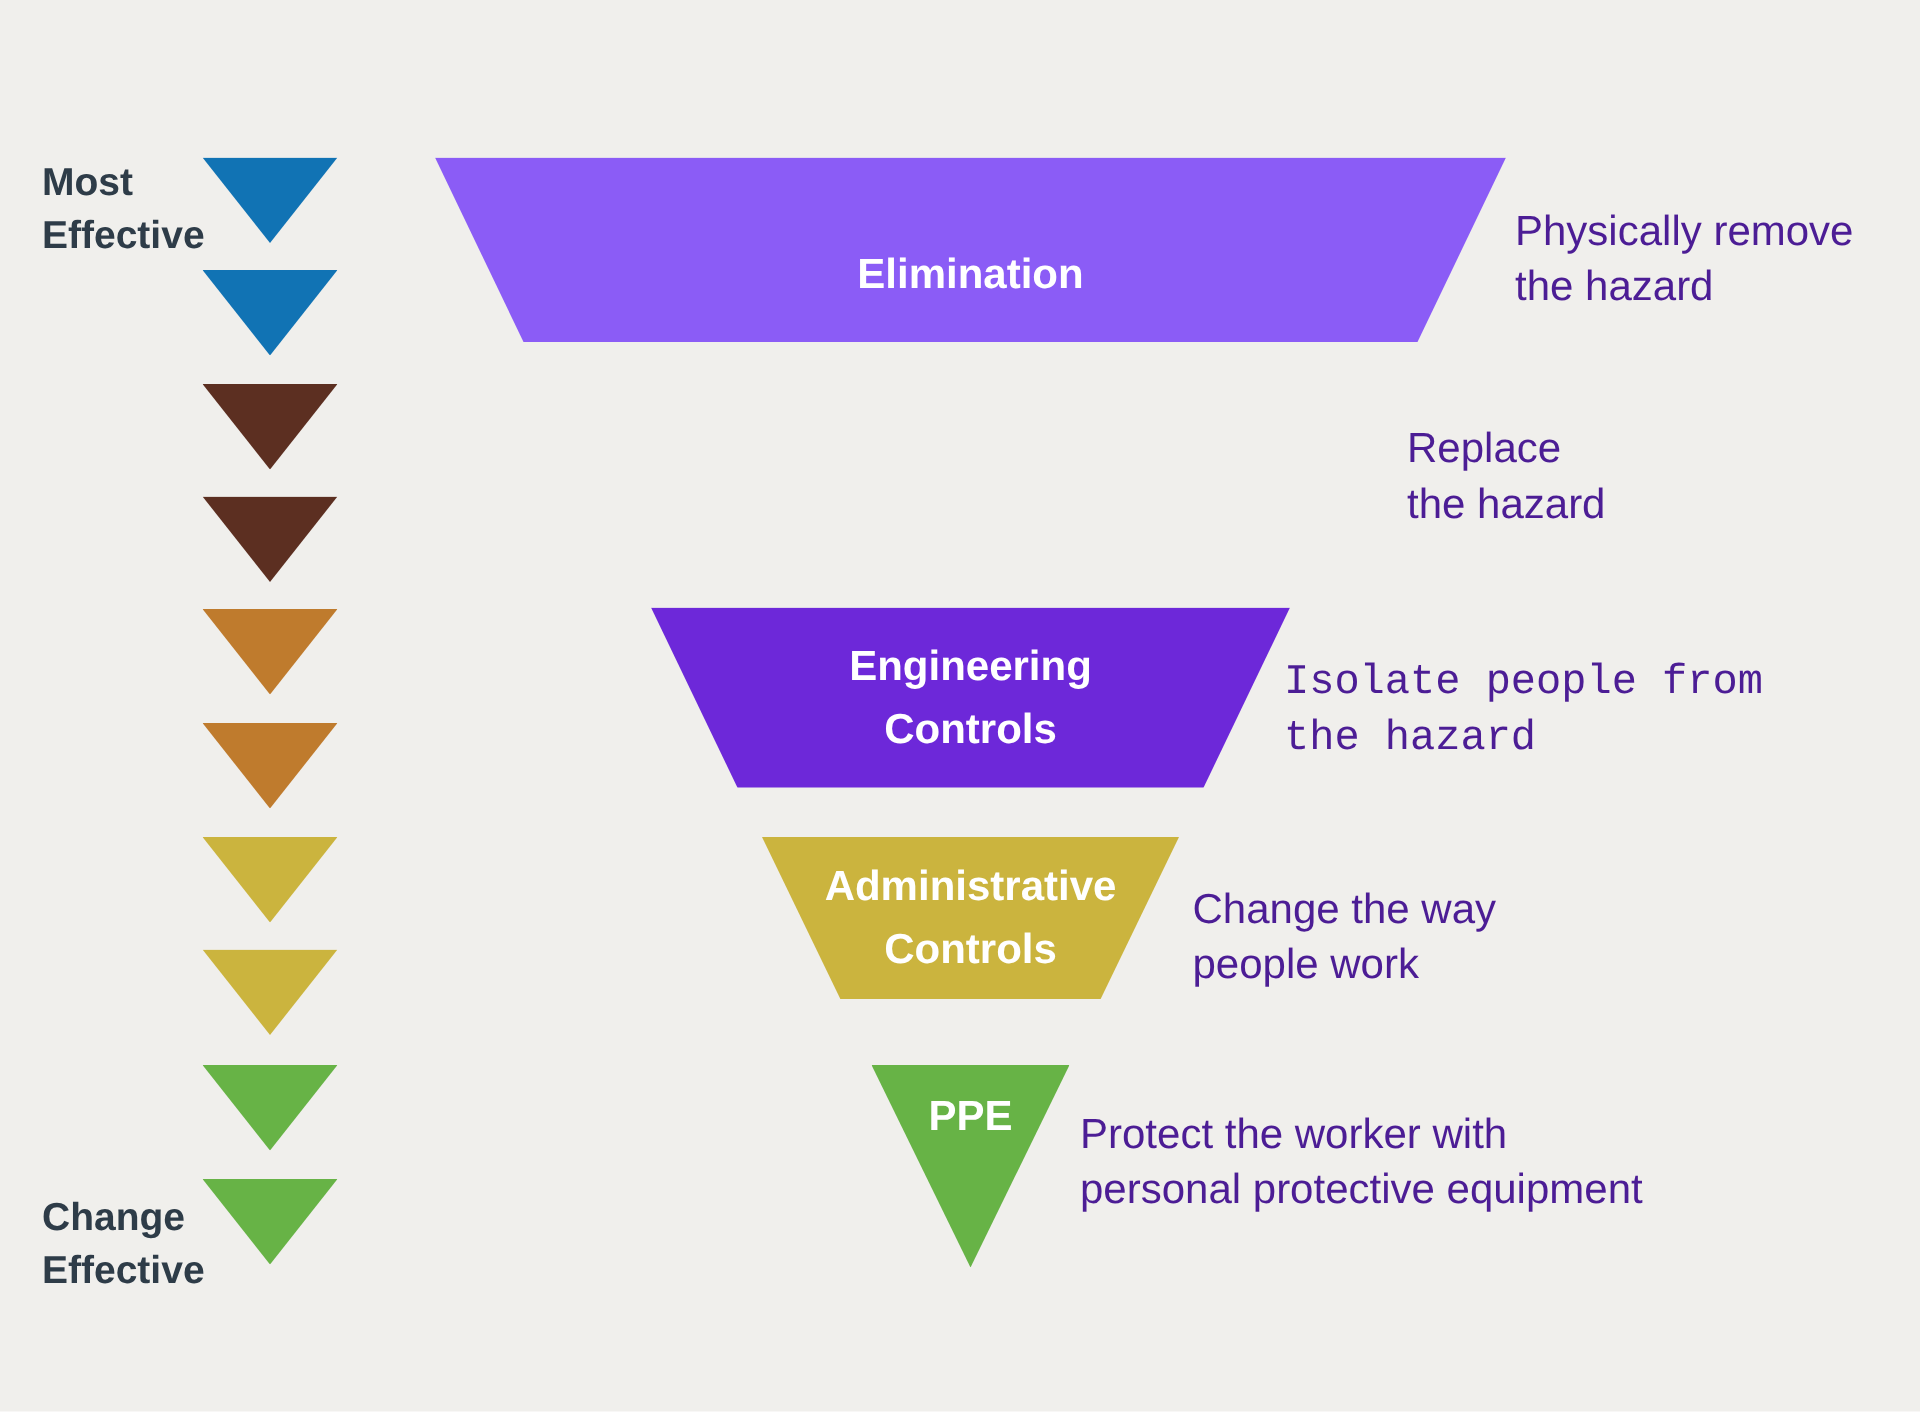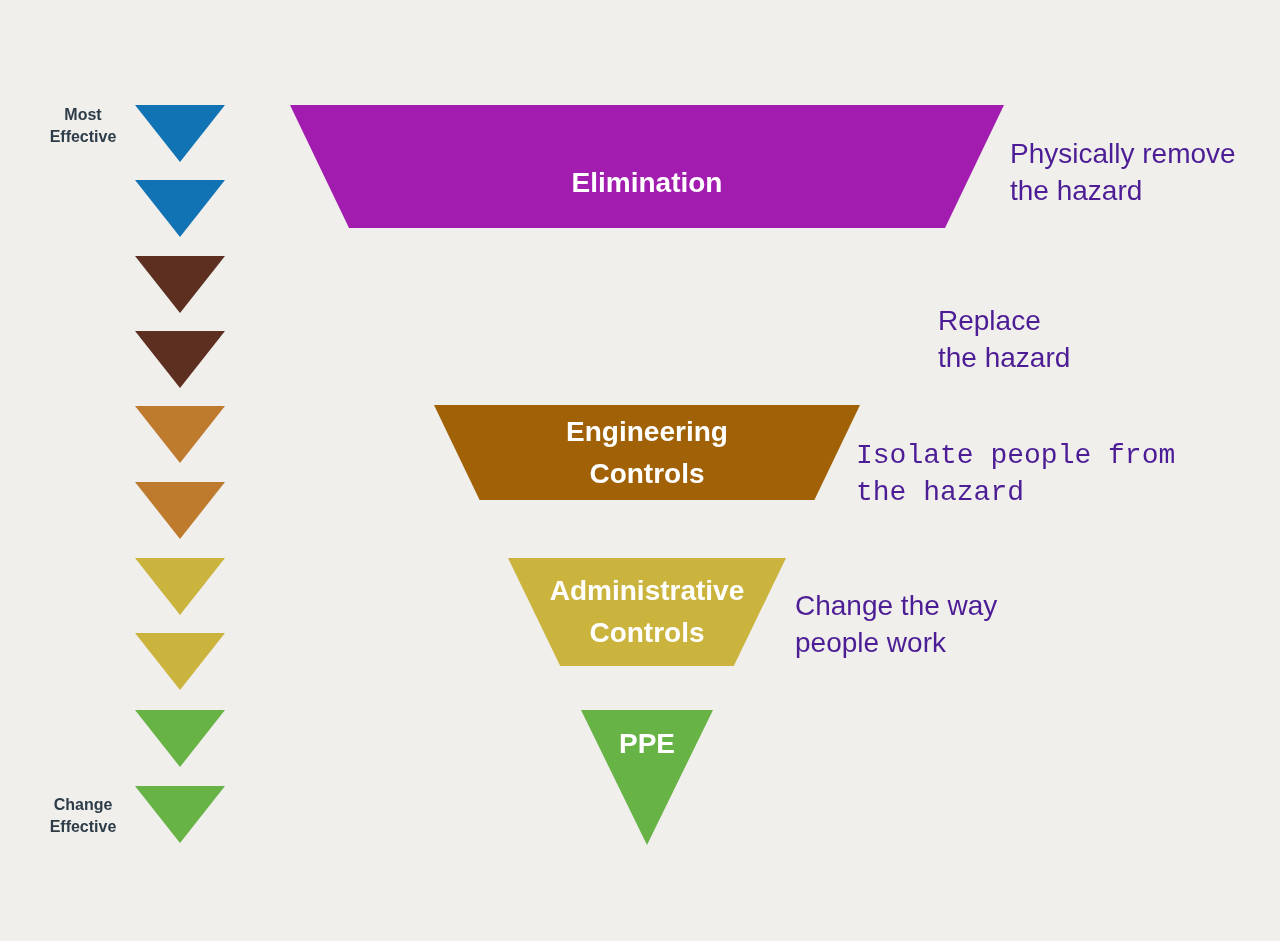--- a/index.html
+++ b/index.html
@@ -11,23 +11,23 @@
     height: 950px;
     background: #f0efec;
     overflow: hidden;
   }
 
   .scale-label {
     position: absolute;
     width: 110px;
     color: #2e3c48;
     font-weight: bold;
-    font-size: 16px;
+    font-size: 26px;
     line-height: 1.35;
-    text-align: center;
+    text-align: left;
     white-space: pre-line;
   }
 
   .tri {
     position: absolute;
     left: 135px;
     width: 90px;
     height: 57px;
     clip-path: polygon(0 0, 100% 0, 50% 100%);
   }
@@ -80,42 +80,44 @@
   <div class="tri" style="top: 180px; background: rgb(17, 115, 180);"></div>
   <div class="tri" style="top: 256px; background: rgb(92, 47, 33);"></div>
   <div class="tri" style="top: 331px; background: rgb(92, 47, 33);"></div>
   <div class="tri" style="top: 406px; background: rgb(191, 123, 45);"></div>
   <div class="tri" style="top: 482px; background: rgb(191, 123, 45);"></div>
   <div class="tri" style="top: 558px; background: rgb(203, 180, 62);"></div>
   <div class="tri" style="top: 633px; background: rgb(203, 180, 62);"></div>
   <div class="tri" style="top: 710px; background: rgb(103, 179, 70);"></div>
   <div class="tri" style="top: 786px; background: rgb(103, 179, 70);"></div>
 
-  <div class="level" style="left: 290px; top: 105px; width: 714px; height: 155px; clip-path: polygon(0px 0px, 714px 0px, 655px 123px, 59px 123px); background: #a21caf;">
+  <div class="level" style="left: 290px; top: 105px; width: 714px; height: 155px; clip-path: polygon(0px 0px, 714px 0px, 655px 123px, 59px 123px); background: #8b5cf6;">
     <span>Elimination</span>
   </div>
 
 
-  <div class="level" style="left: 434px; top: 405px; width: 426px; height: 95px; clip-path: polygon(0px 0px, 426px 0px, 366px 125px, 60px 125px); background: #a16207;">
+  <div class="level" style="left: 434px; top: 405px; width: 426px; height: 120px; clip-path: polygon(0px 0px, 426px 0px, 366px 125px, 60px 125px); background: #6d28d9;">
     <span>Engineering
 Controls</span>
   </div>
 
   <div class="level" style="left: 508px; top: 558px; width: 278px; height: 108px; clip-path: polygon(0px 0px, 278px 0px, 219px 122px, 59px 122px); background: rgb(203, 180, 62);">
     <span>Administrative
 Controls</span>
   </div>
 
   <div class="level ppe" style="left: 581px; top: 710px; width: 132px; height: 135px; clip-path: polygon(0px 0px, 132px 0px, 66px 135px); background: rgb(103, 179, 70);">
     <span>PPE</span>
   </div>
 
   <div class="desc" style="left:1010px; top:136px;">Physically remove
 the hazard</div>
-  <div class="desc" style="left:938px;  top:303px;">Replace
+  <div class="desc" style="left:938px;  top:281px;">Replace
 the hazard</div>
   <div class="desc" style="left:856px;  top:438px;font-family:Liberation Mono, monospace;">Isolate people from
 the hazard</div>
   <div class="desc" style="left:795px;  top:588px;">Change the way
 people work</div>
+  <div class="desc" style="left:720px;  top:738px;">Protect the worker with
+personal protective equipment</div>
 
   <div class="bottom-strip"></div>
 </div>
 
 </body></html>

